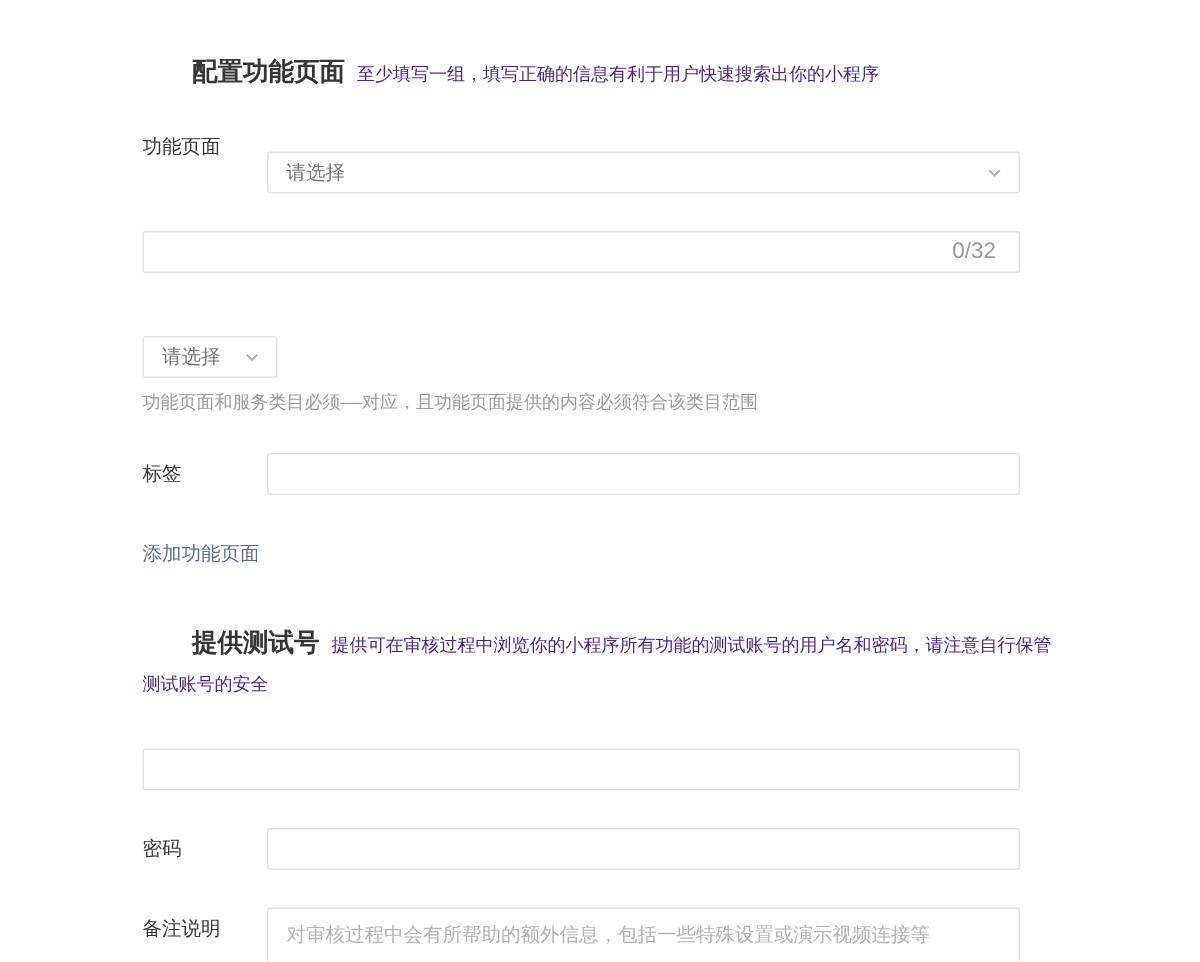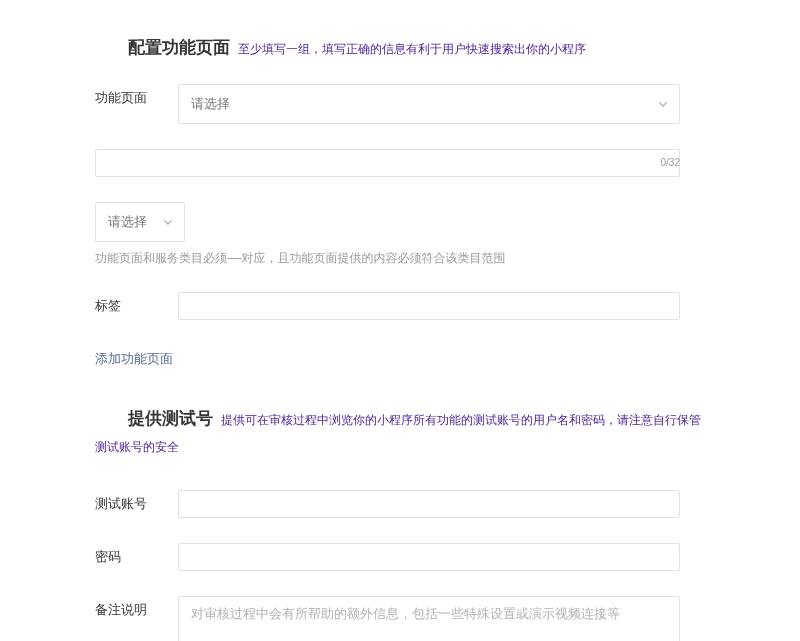--- a/index.html
+++ b/index.html
@@ -29,39 +29,40 @@
     white-space: nowrap;
   }
   .form-control { flex: 1 1 auto; min-width: 0; }
 
   .ctl-select, .ctl-input, .ctl-textarea {
     border: 1px solid #e2e2e2; border-radius: 2px;
     background: #fff; font-size: 13px;
     font-family: "Liberation Sans", "DejaVu Sans", sans-serif;
   }
   .ctl-select {
-    height: 40px; display: flex; align-items: center;
+    height: 28px; display: flex; align-items: center;
     padding: 0 10px 0 12px; cursor: pointer;
     justify-content: space-between;
+    margin-top: 17px;
   }
   .ctl-select .sel-text { color: #757575; }
   .ctl-select.small { width: 90px; }
   .chevron { width: 12px; height: 12px; flex: 0 0 12px; color: #b2b2b2; }
   .chevron svg { display: block; width: 12px; height: 12px; }
 
   .input-wrap { position: relative; }
   .ctl-input {
     width: 100%; height: 28px; padding: 0 12px;
     color: #353535; outline: none; display: block;
   }
   .ctl-input.with-counter { padding-right: 52px; }
   .ctl-input::placeholder, .ctl-textarea::placeholder { color: #b2b2b2; }
   .char-counter {
-    position: absolute; right: 0; top: 0; line-height: 28px;
-    font-size: 10px; color: #9a9a9a; pointer-events: none;
+    position: absolute; right: 16px; top: 0; line-height: 28px;
+    font-size: 15px; color: #9a9a9a; pointer-events: none;
   }
 
   .field-hint { font-size: 12px; color: #9a9a9a; margin-top: 10px; line-height: 15px; font-family: Liberation Mono, monospace; }
 
   .add-link {
     display: inline-block; font-size: 13px; color: #576b95;
     text-decoration: none; margin: 5px 12px 0 0; cursor: pointer;
   }
 
   .section-2 { margin-top: 38px; }
@@ -135,21 +136,20 @@
 
     <a class="add-link">添加功能页面</a>
   </section>
 
   <section class="section-2">
     <div class="sec-header">
       <span class="sec-title">提供测试号</span><span class="sec-desc">提供可在审核过程中浏览你的小程序所有功能的测试账号的用户名和密码，请注意自行保管测试账号的安全</span>
     </div>
 
     <div class="form-row">
-      <div class="form-label">测试账号</div>
       <div class="form-control">
         <div class="input-wrap">
           <input class="ctl-input" type="text" value="" style="">
         </div>
       </div>
     </div>
 
     <div class="form-row">
       <div class="form-label">密码</div>
       <div class="form-control">

